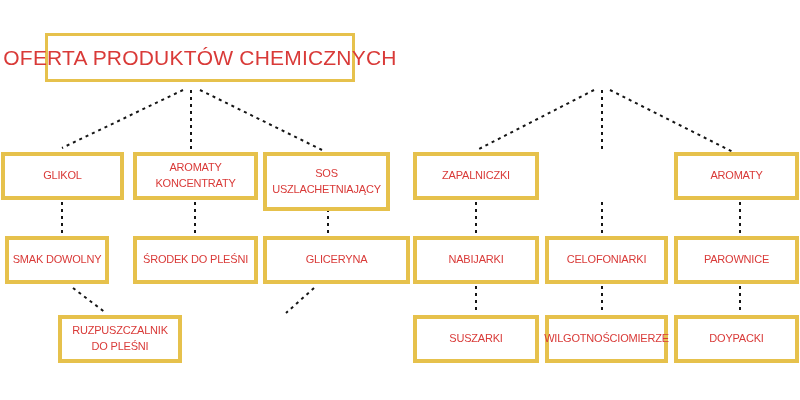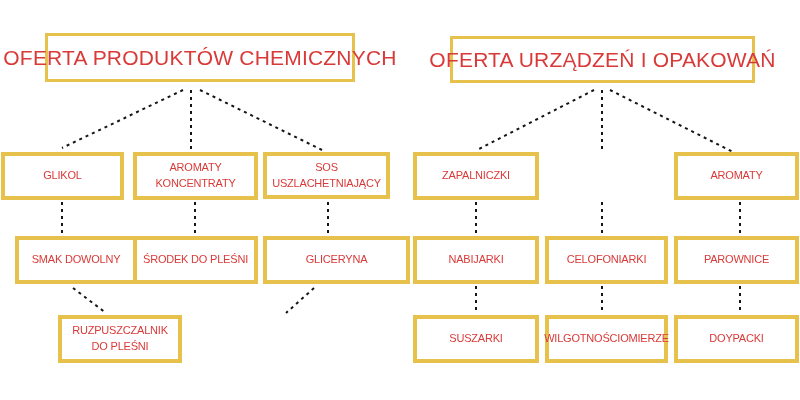--- a/index.html
+++ b/index.html
@@ -62,29 +62,28 @@
 
     <line x1="476" y1="286" x2="476" y2="313"></line>
     <line x1="602" y1="286" x2="602" y2="313"></line>
     <line x1="740" y1="286" x2="740" y2="313"></line>
   </svg>
 
   <div class="box title-box" style="left:45px;top:33px;width:310px;height:49px">OFERTA PRODUKTÓW CHEMICZNYCH</div>
 
   <div class="box node-box" style="left:1px;top:152px;width:123px;height:48px">GLIKOL</div>
   <div class="box node-box" style="left:133px;top:152px;width:125px;height:48px">AROMATY KONCENTRATY</div>
-  <div class="box node-box" style="left:263px;top:152px;width:127px;height:47px">SOS USZLACHETNIAJĄCY</div>
+  <div class="box node-box" style="left:263px;top:152px;width:127px;height:59px">SOS USZLACHETNIAJĄCY</div>
 
-  <div class="box node-box" style="left:15px;top:236px;width:122px;height:48px">SMAK DOWOLNY</div>
+  <div class="box node-box" style="left:5px;top:236px;width:104px;height:48px">SMAK DOWOLNY</div>
   <div class="box node-box" style="left:133px;top:236px;width:125px;height:48px">ŚRODEK DO PLEŚNI</div>
   <div class="box node-box" style="left:263px;top:236px;width:147px;height:48px">GLICERYNA</div>
 
   <div class="box node-box" style="left:58px;top:315px;width:124px;height:48px">RUZPUSZCZALNIK DO PLEŚNI</div>
 
-  <div class="box title-box" style="left:450px;top:36px;width:305px;height:47px">OFERTA URZĄDZEŃ I OPAKOWAŃ</div>
 
   <div class="box node-box" style="left:413px;top:152px;width:126px;height:48px">ZAPALNICZKI</div>
   <div class="box node-box" style="left:674px;top:152px;width:125px;height:48px">AROMATY</div>
 
   <div class="box node-box" style="left:545px;top:236px;width:123px;height:48px">CELOFONIARKI</div>
   <div class="box node-box" style="left:413px;top:236px;width:126px;height:48px">NABIJARKI</div>
   <div class="box node-box" style="left:674px;top:236px;width:125px;height:48px">PAROWNICE</div>
 
   <div class="box node-box" style="left:413px;top:315px;width:126px;height:48px">SUSZARKI</div>
   <div class="box node-box" style="left:545px;top:315px;width:123px;height:48px">WILGOTNOŚCIOMIERZE</div>

